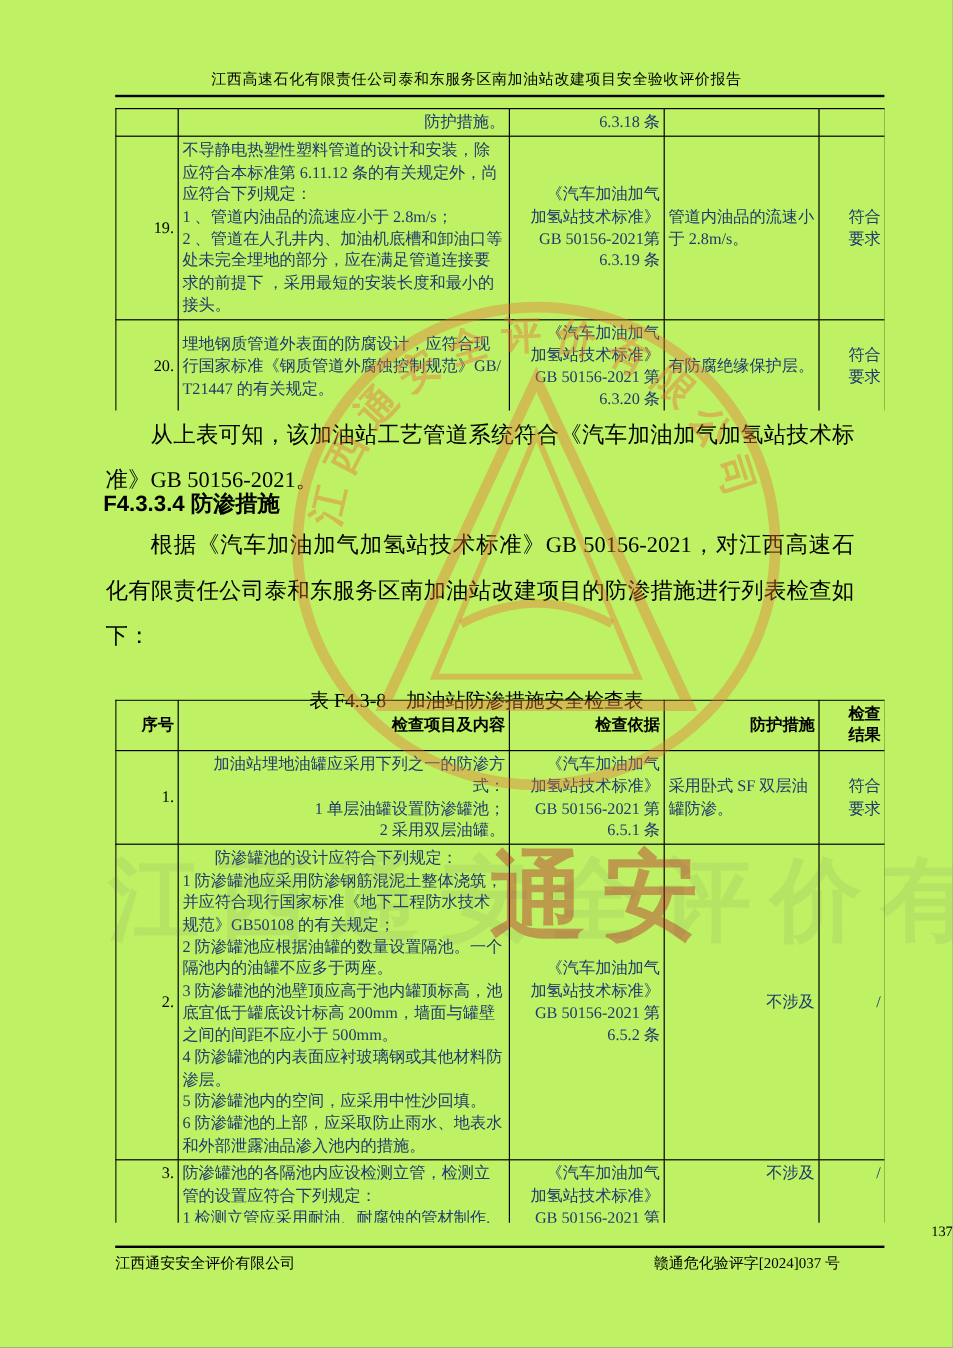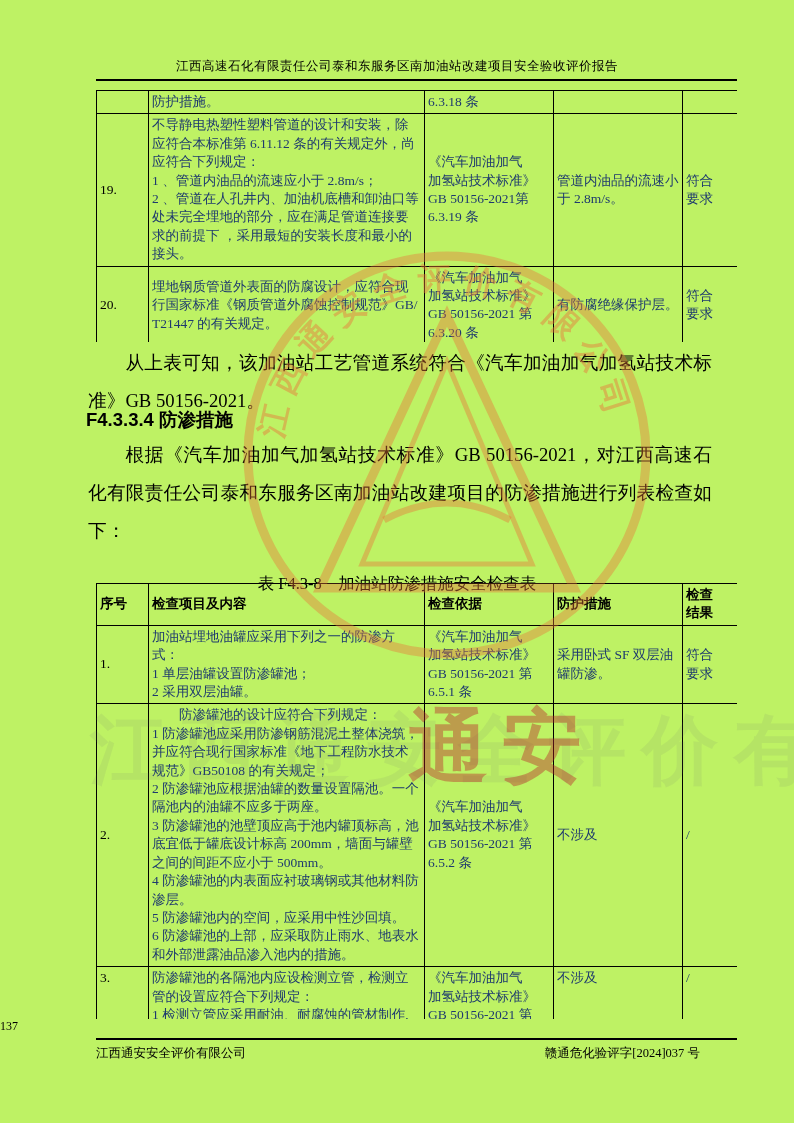--- a/index.html
+++ b/index.html
@@ -14,40 +14,40 @@
     overflow: hidden;
   }
   
   .header-title {
     position: absolute; top: 58px; left: 0; width: 100%;
     text-align: center; font-size: 12.5px; letter-spacing: 0.5px;
   }
   .rule { position: absolute; left: 96px; width: 641px; height: 0; border-top: 2px solid #000; }
   .header-rule { top: 79px; }
   .footer-rule { top: 1038px; }
-  .page-num { position: absolute; top: 1019px; left: 0; width: 100%; text-align: left; font-size: 12px; }
+  .page-num { position: absolute; top: 1019px; left: 0; width: 100%; text-align: right; font-size: 12px; }
   .footer-left  { position: absolute; top: 1045px; left: 96px;  font-size: 12.5px; }
   .footer-right { position: absolute; top: 1045px; right: 94px; font-size: 12.5px; }
 
   
   .tbl-wrap { position: absolute; left: 96px; width: 641px; overflow: hidden; }
   .top-table-wrap   { top: 90px;  max-height: 252px; }
   .check-table-wrap { top: 583px; max-height: 436px; }
   table.doc-table { border-collapse: collapse; table-layout: fixed; width: 641px; }
   .doc-table col.c-no      { width: 52px; }
   .doc-table col.c-content { width: 276px; }
   .doc-table col.c-basis   { width: 129px; }
   .doc-table col.c-sit     { width: 129px; }
   .doc-table col.c-res     { width: 55px; }
   .doc-table td {
     border: 1px solid #000;
     font-size: 13.5px; line-height: 18.4px;
     padding: 2px 3px;
     color: #1E3A6E;
-    text-align: left; vertical-align: middle;
+    text-align: right; vertical-align: middle;
     white-space: pre-wrap; word-break: break-all;
     overflow: hidden;
   }
   .doc-table td.hdr { font-weight: bold; color: #000; }
   .doc-table td.black { color: #000; }
   .doc-table td.ta-left { text-align: left; }
   .doc-table td.ind2 { text-indent: 2em; }
   .doc-table tr.cut td { height: 56px; vertical-align: top; }
 
   

